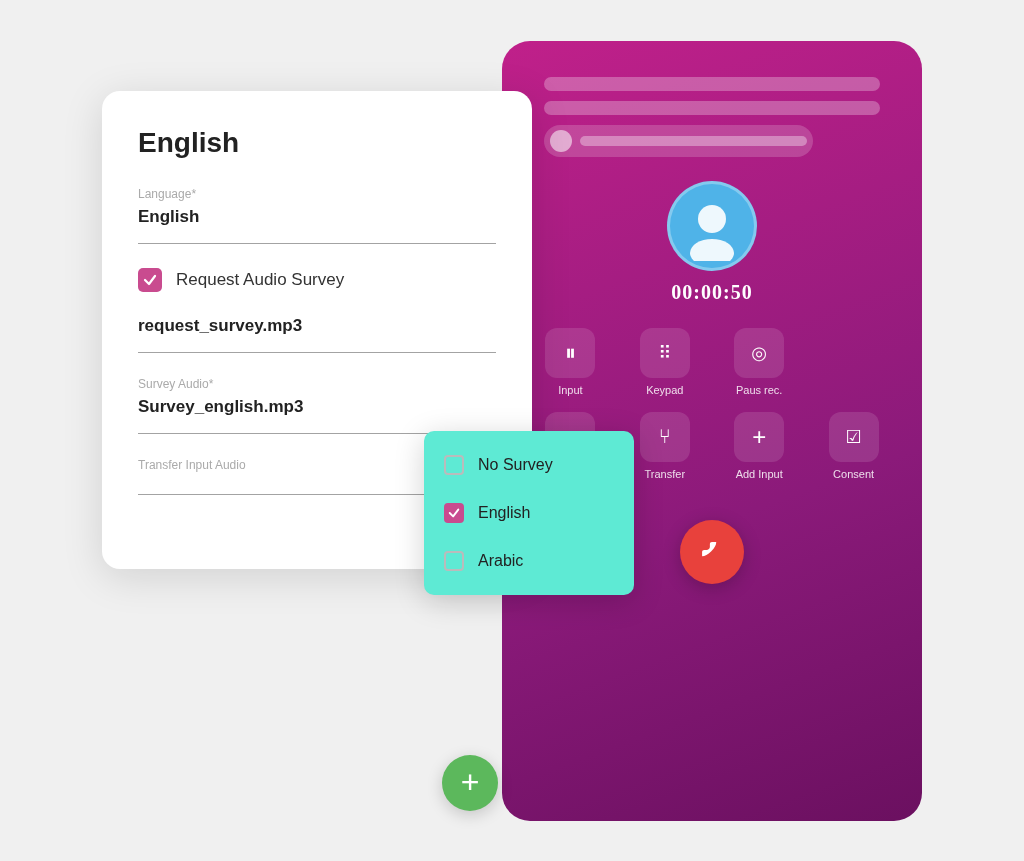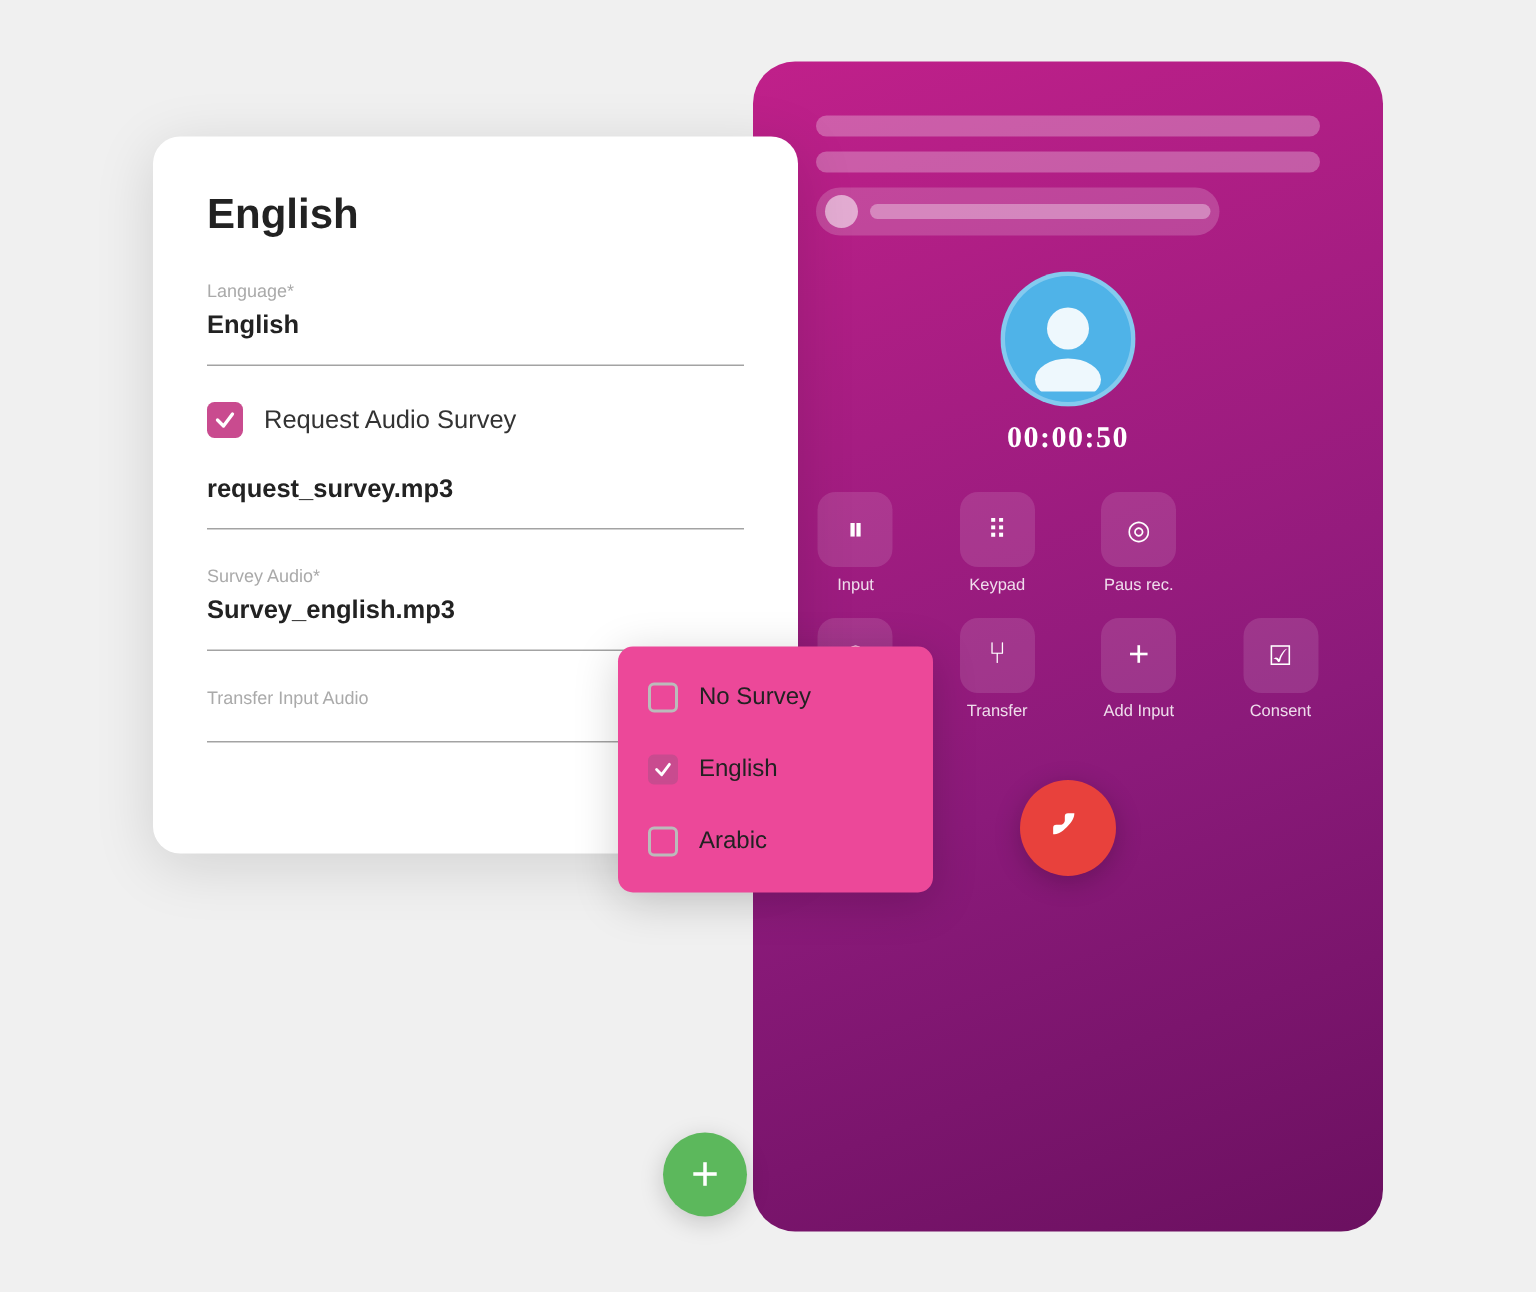--- a/index.html
+++ b/index.html
@@ -85,23 +85,23 @@
     .checkbox-label {
       font-size: 17px;
       color: #333;
       font-weight: 500;
     }
 
     
     .dropdown-popup {
       position: absolute;
       top: 390px;
-      left: 310px;
+      left: 322px;
       width: 210px;
-      background: #ec4899;
+      background: #5eead4;
       border-radius: 10px;
       box-shadow: 0 6px 30px rgba(0,0,0,0.18);
       z-index: 10;
       padding: 10px 0;
     }
 
     .dropdown-item {
       display: flex;
       align-items: center;
       gap: 14px;

